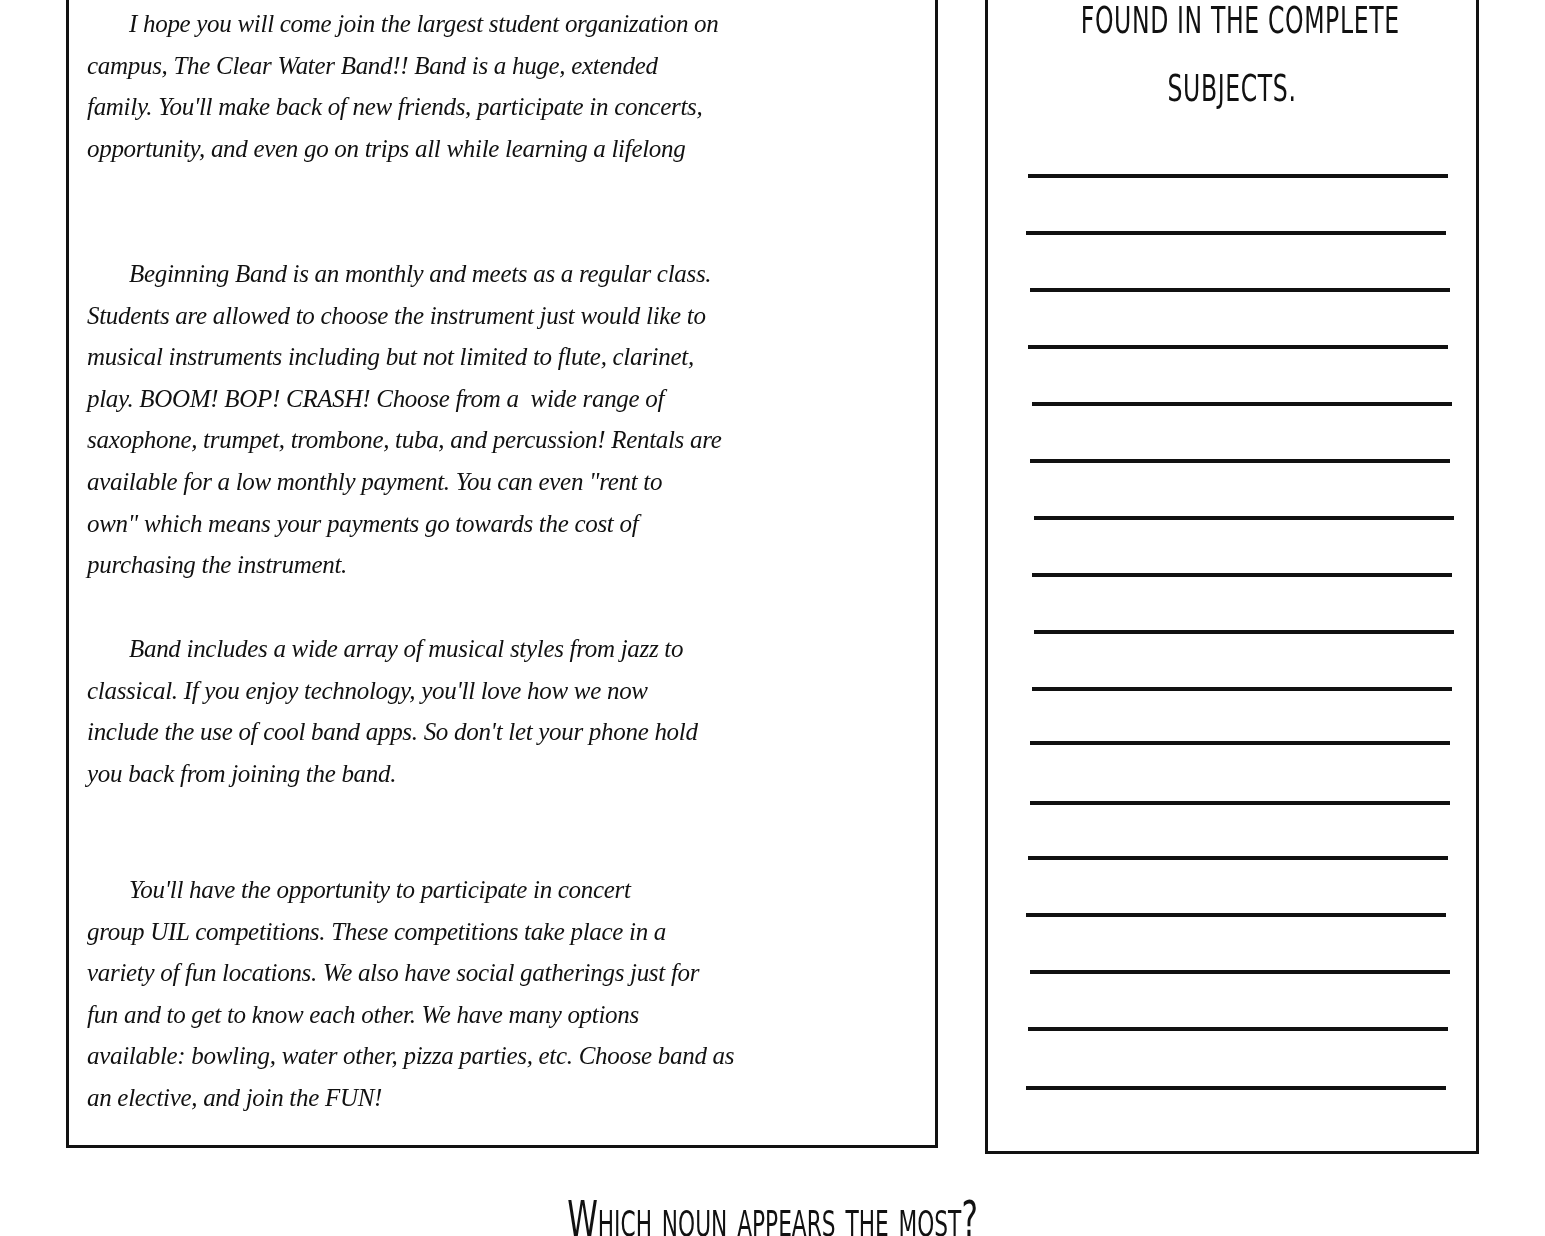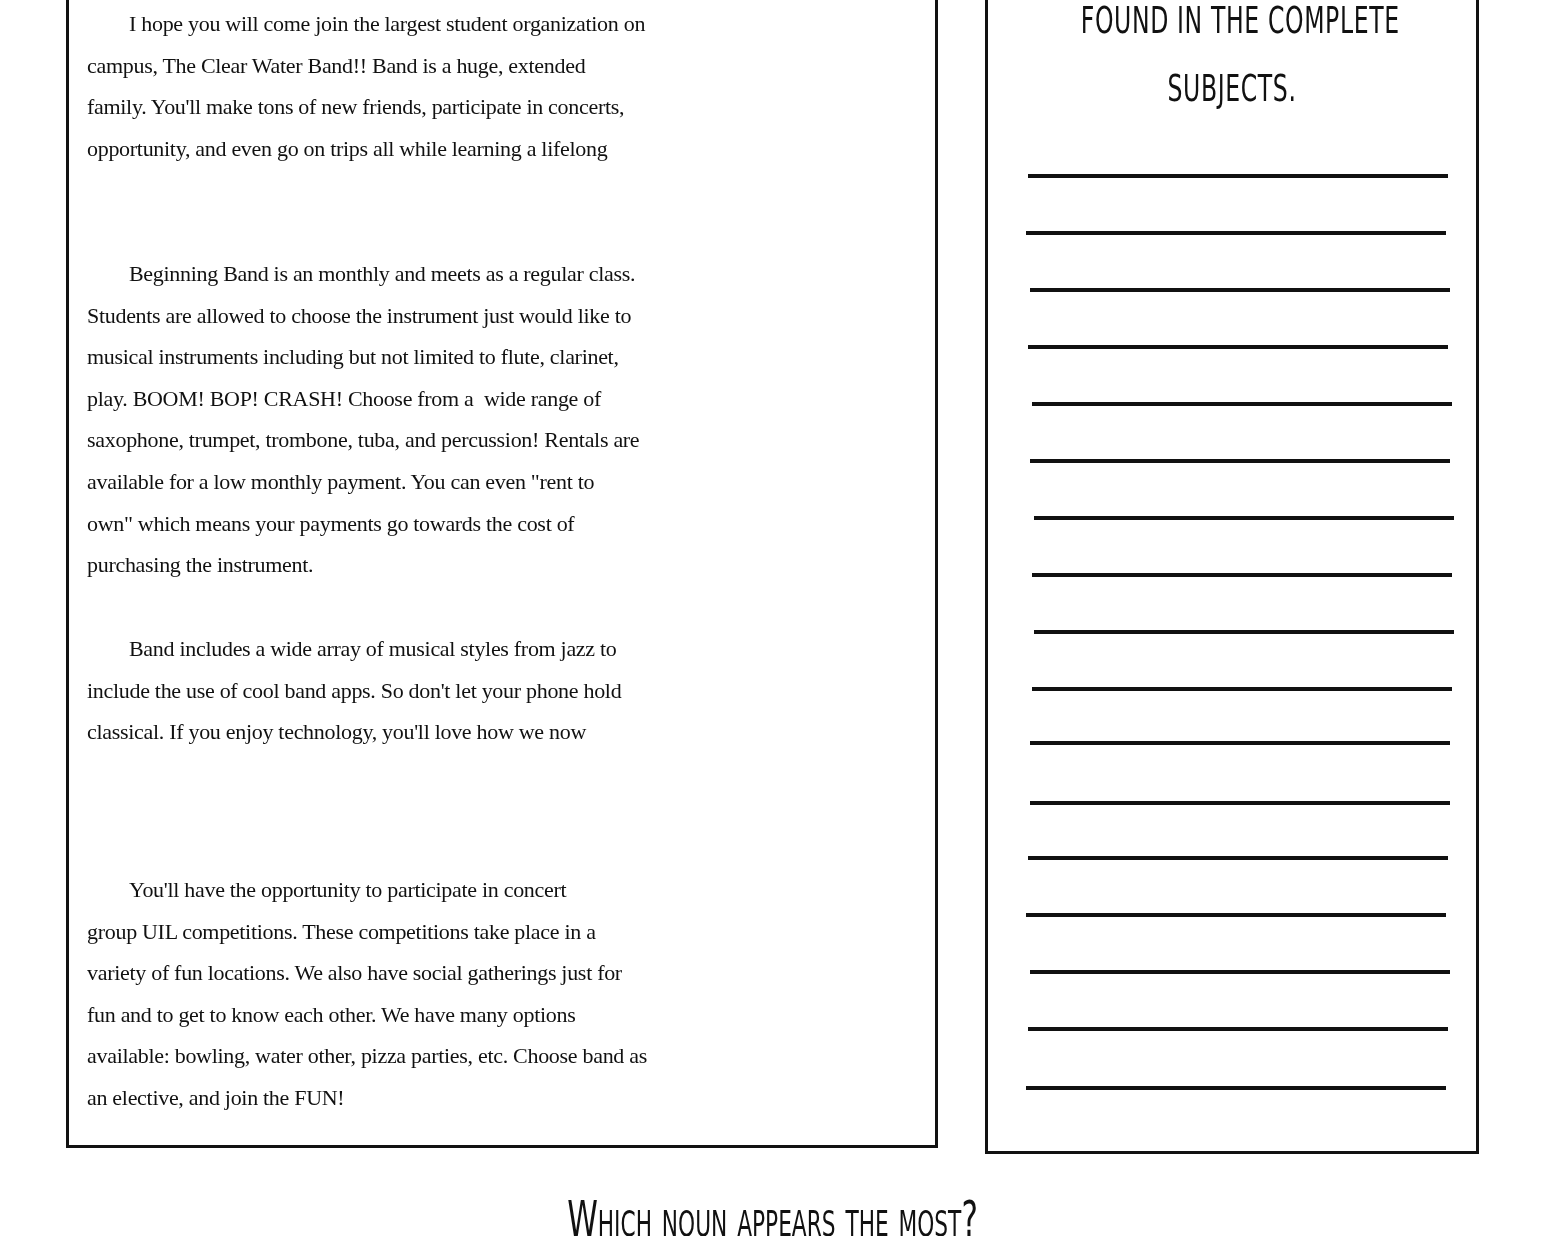--- a/index.html
+++ b/index.html
@@ -4,22 +4,23 @@
   <style>
     html, body { margin: 0; padding: 0; background: #ffffff; }
     body { width: 1545px; height: 1236px; position: relative; overflow: hidden; }
     .text-box {
       position: absolute; left: 66px; top: -10px; width: 872px; height: 1158px;
       border: 3px solid #111; border-top: none; box-sizing: border-box; background: #fff;
     }
     .para {
       position: absolute; left: 18px; width: 840px;
       font-family: "Liberation Serif", "DejaVu Serif", serif;
-      font-size: 22px; line-height: 41.6px; color: #111; margin: 0;
+      font-size: 25px; line-height: 41.6px; color: #111; margin: 0;
       letter-spacing: -0.3px;
+      font-style: italic;
     }
     .para .line { display: block; white-space: pre; }
     .para .line.first { text-indent: 42px; }
     .answer-box {
       position: absolute; left: 985px; top: -10px; width: 494px; height: 1164px;
       border: 3px solid #111; border-top: none; box-sizing: border-box; background: #fff;
     }
     .prompt {
       position: absolute; left: 0; width: 100%; text-align: center;
       font-family: "DejaVu Sans", sans-serif; font-size: 38px; color: #111;
@@ -34,37 +35,38 @@
       font-variant: small-caps;
     }
   </style>
 </head>
 <body>
 
 <div class="text-box">
   <div class="para" style="top:13px">
     <span class="line first">I hope you will come join the largest student organization on</span>
     <span class="line">campus, The Clear Water Band!! Band is a huge, extended</span>
-    <span class="line">family. You'll make tons of new friends, participate in concerts,</span>
+    <span class="line">family. You'll make back of new friends, participate in concerts,</span>
     <span class="line">opportunity, and even go on trips all while learning a lifelong</span>
   </div>
   <div class="para" style="top:263px">
     <span class="line first">Beginning Band is an monthly and meets as a regular class.</span>
     <span class="line">Students are allowed to choose the instrument just would like to</span>
     <span class="line">musical instruments including but not limited to flute, clarinet,</span>
     <span class="line">play. BOOM! BOP! CRASH! Choose from a  wide range of</span>
     <span class="line">saxophone, trumpet, trombone, tuba, and percussion! Rentals are</span>
     <span class="line">available for a low monthly payment. You can even "rent to</span>
     <span class="line">own" which means your payments go towards the cost of</span>
     <span class="line">purchasing the instrument.</span>
   </div>
   <div class="para" style="top:638px">
     <span class="line first">Band includes a wide array of musical styles from jazz to</span>
+    <span class="line">classical. If you enjoy technology, you'll love how we now</span>
     <span class="line">include the use of cool band apps. So don't let your phone hold</span>
-    <span class="line">classical. If you enjoy technology, you'll love how we now</span>
+    <span class="line">you back from joining the band.</span>
   </div>
   <div class="para" style="top:879px">
     <span class="line first">You'll have the opportunity to participate in concert</span>
     <span class="line">group UIL competitions. These competitions take place in a</span>
     <span class="line">variety of fun locations. We also have social gatherings just for</span>
     <span class="line">fun and to get to know each other. We have many options</span>
     <span class="line">available: bowling, water other, pizza parties, etc. Choose band as</span>
     <span class="line">an elective, and join the FUN!</span>
   </div>
 </div>

